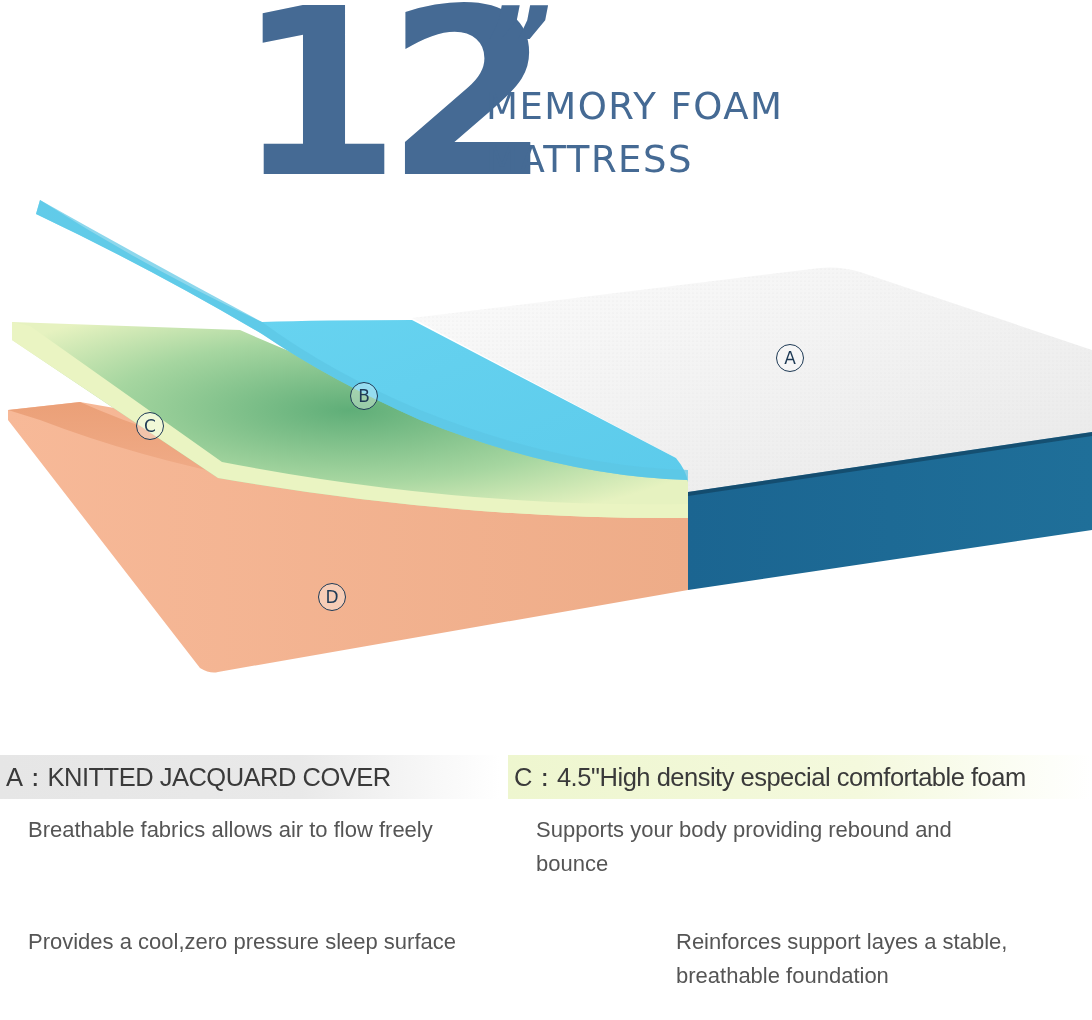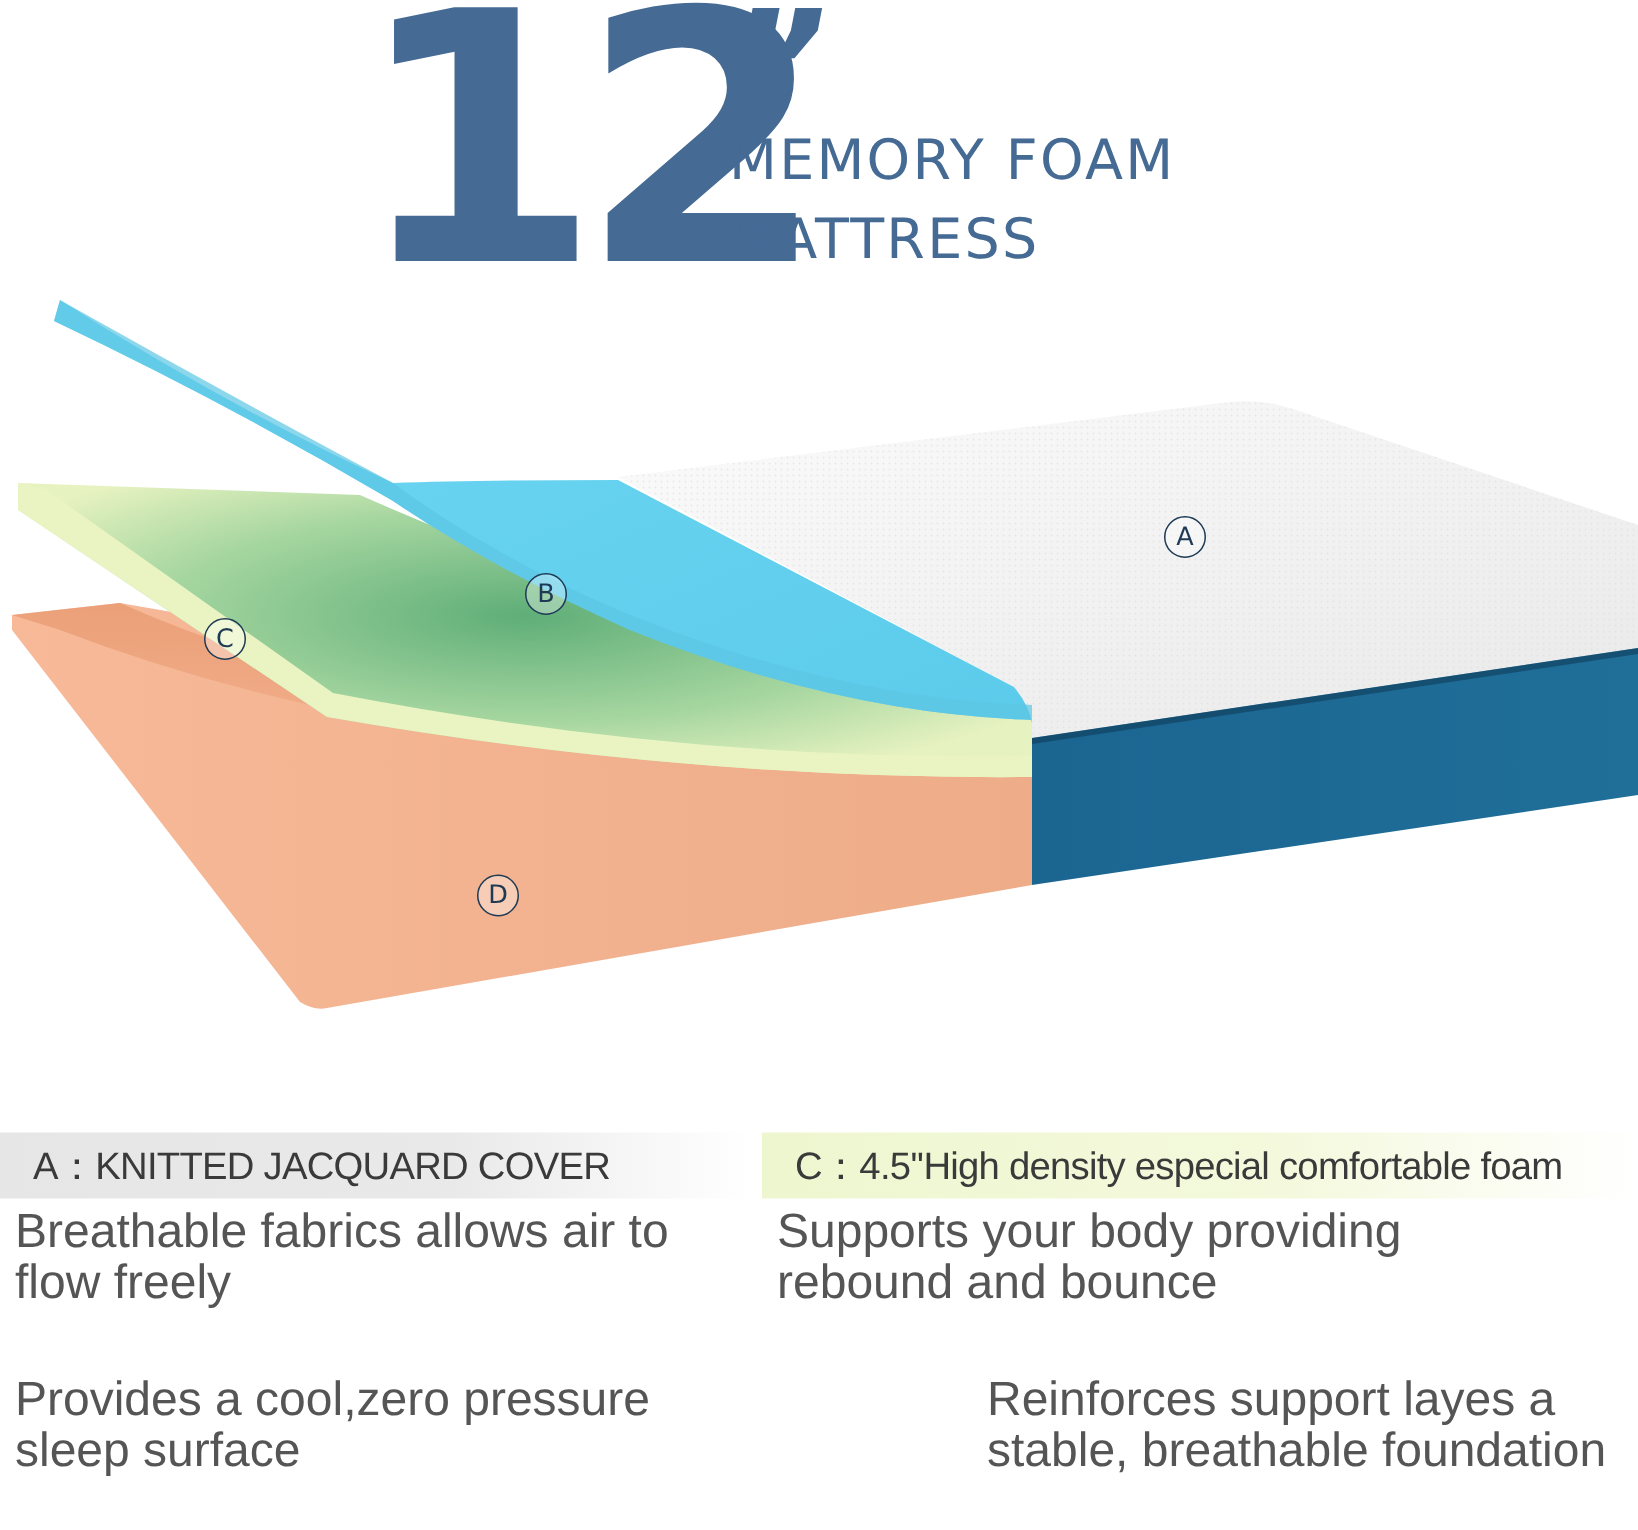--- a/index.html
+++ b/index.html
@@ -29,26 +29,26 @@
 
   .badge {
     position: absolute; width: 28px; height: 28px; border-radius: 50%;
     border: 1.5px solid #1e3a55; background: rgba(255,255,255,0.35);
     font-family: "DejaVu Sans", sans-serif; font-size: 17px; color: #1e3a55;
     display: flex; align-items: center; justify-content: center; line-height: 1;
   }
 
   .feat { position: absolute; }
   .feat .head {
-    height: 44px; display: flex; align-items: center; padding-left: 22px;
+    height: 44px; display: flex; align-items: center; padding-left: 6px;
     font-size: 25.5px; color: #3a3a3a; letter-spacing: -0.5px; white-space: nowrap;
   }
   .feat .desc {
-    padding-left: 10px; margin-top: 4px;
-    font-size: 32px; line-height: 34px; color: #555; font-weight: normal;
+    padding-left: 28px; margin-top: 14px;
+    font-size: 22px; line-height: 34px; color: #555; font-weight: normal;
   }
   .feat-a { left: 0; top: 755px; width: 500px; }
   .feat-a .head { background: linear-gradient(90deg, #e6e6e6 0%, #e9e9e9 60%, #ffffff 100%); width: 500px; }
   .feat-c { left: 508px; top: 755px; width: 584px; }
   .feat-c .head { background: linear-gradient(90deg, #eef6cf 0%, #f4f9dd 60%, #ffffff 100%); width: 584px; }
   .feat-b { left: 0; top: 911px; width: 620px; }
   .feat-b .head { background: linear-gradient(90deg, #8fe1f5 0%, #b4ecf8 55%, #ffffff 100%); width: 600px; }
   .feat-d { left: 648px; top: 911px; width: 444px; }
   .feat-d .head { background: linear-gradient(90deg, #f6c5a9 0%, #fadbc8 55%, #ffffff 100%); width: 444px; }
 </style>

